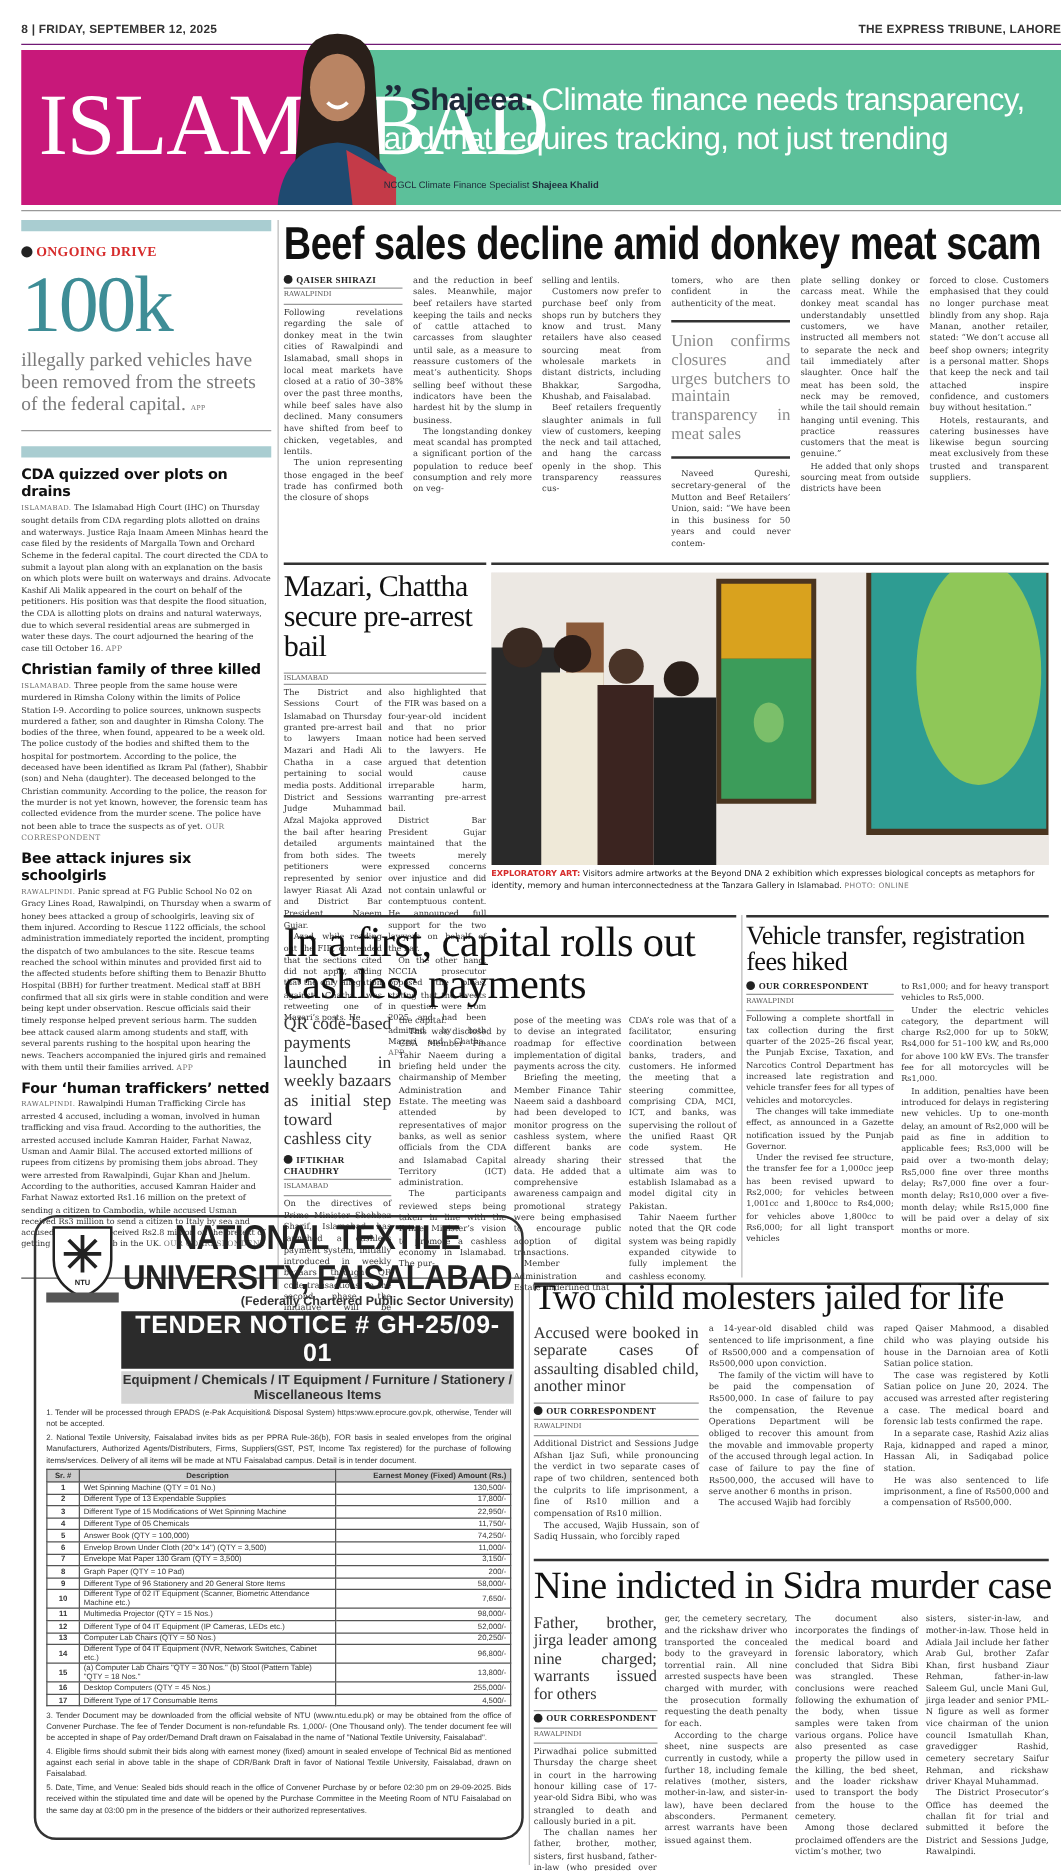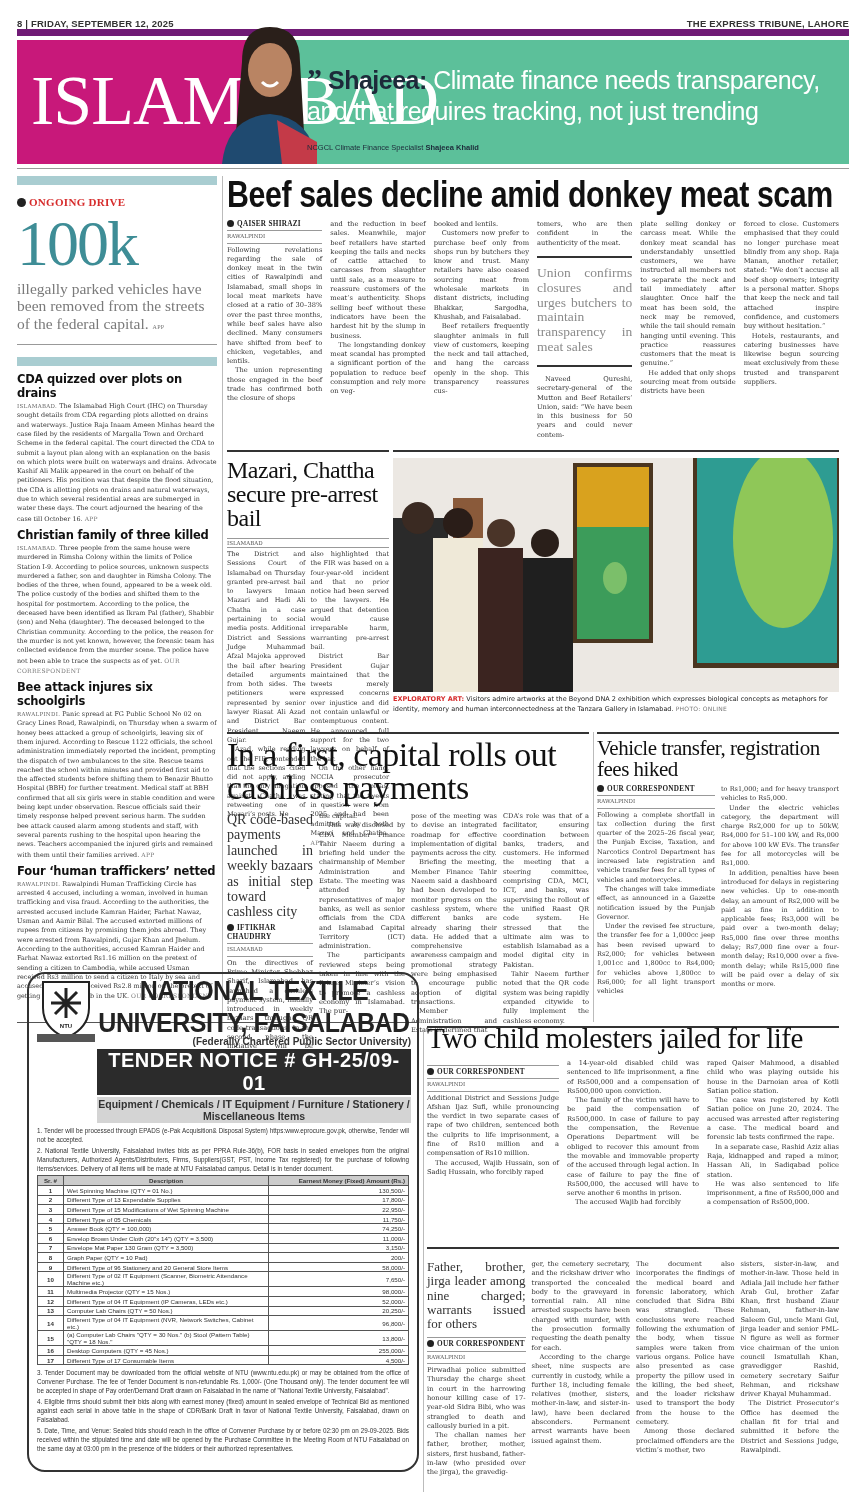--- a/index.html
+++ b/index.html
@@ -1,18 +1,18 @@
 <!DOCTYPE html>
 <html><head>
 <meta charset="utf-8">
 <style>
 *{box-sizing:border-box;margin:0;padding:0}
 body{width:849px;height:1497px;background:#fff;font-family:"DejaVu Serif",serif;color:#222;position:relative;overflow:hidden}
 .abs{position:absolute}
-.topbar{left:17px;top:18px;width:832px;height:18px;border-bottom:7px solid #701a75;font-family:"Liberation Sans",sans-serif;font-size:9.5px;font-weight:bold;color:#333;display:flex;justify-content:space-between;letter-spacing:0.2px}
+.topbar{left:17px;top:18px;width:832px;height:18px;border-bottom:1px solid #701a75;font-family:"Liberation Sans",sans-serif;font-size:9.5px;font-weight:bold;color:#333;display:flex;justify-content:space-between;letter-spacing:0.2px}
 .banner{left:17px;top:40px;width:832px;height:124px;background:#c8187a}
 .banner .green{position:absolute;left:260px;top:0;right:0;bottom:0;background:#5cc09a}
 .banner .title{position:absolute;left:14px;top:26px;font-family:"Liberation Serif",serif;font-size:70px;color:#fff;letter-spacing:-1px;line-height:1}
 .person{position:absolute;left:205px;top:-18px;width:95px;height:142px}
 .quote{position:absolute;left:290px;top:22px;width:520px;font-family:"Liberation Sans",sans-serif;color:#fff;font-size:25px;line-height:1.15;letter-spacing:-0.5px}
 .quote b{color:#1d2a3a;font-weight:bold}
 .quote .mark{color:#1d2a3a;font-family:"Liberation Serif",serif;font-weight:bold;font-size:30px}
 .quote-attr{position:absolute;left:290px;top:103px;font-family:"Liberation Sans",sans-serif;font-size:7.5px;color:#1d2a3a}
 .hr{height:1px;background:#999}
 .teal-bar{height:9px;background:#a9cdd1}
@@ -119,21 +119,21 @@
       <div class="byline"><span class="logo-t" style="width:7px;height:7px"></span><span>QAISER SHIRAZI</span></div>
       <div class="byline-place">RAWALPINDI</div>
       <p class="first">Following revelations regarding the sale of donkey meat in the twin cities of Rawalpindi and Islamabad, small shops in local meat markets have closed at a ratio of 30–38% over the past three months, while beef sales have also declined. Many consumers have shifted from beef to chicken, vegetables, and lentils.</p>
         <p>The union representing those engaged in the beef trade has confirmed both the closure of shops</p>
     </div>
     <div class="col">
         <p class="first">and the reduction in beef sales. Meanwhile, major beef retailers have started keeping the tails and necks of cattle attached to carcasses from slaughter until sale, as a measure to reassure customers of the meat’s authenticity. Shops selling beef without these indicators have been the hardest hit by the slump in business.</p>
         <p>The longstanding donkey meat scandal has prompted a significant portion of the population to reduce beef consumption and rely more on veg-</p>
       </div>
     <div class="col">
-        <p class="first">booked and lentils.</p>
+        <p class="first">selling and lentils.</p>
         <p>Customers now prefer to purchase beef only from shops run by butchers they know and trust. Many retailers have also ceased sourcing meat from wholesale markets in distant districts, including Bhakkar, Sargodha, Khushab, and Faisalabad.</p>
         <p>Beef retailers frequently slaughter animals in full view of customers, keeping the neck and tail attached, and hang the carcass openly in the shop. This transparency reassures cus-</p>
       </div>
     <div class="col">
       <p class="first">tomers, who are then confident in the authenticity of the meat.</p>
       <div class="pull" style="margin:8px 0">Union confirms closures and urges butchers to maintain transparency in meat sales</div>
       <p>Naveed Qureshi, secretary-general of the Mutton and Beef Retailers’ Union, said: “We have been in this business for 50 years and could never contem-</p>
     </div>
     <div class="col">
         <p class="first">plate selling donkey or carcass meat. While the donkey meat scandal has understandably unsettled customers, we have instructed all members not to separate the neck and tail immediately after slaughter. Once half the meat has been sold, the neck may be removed, while the tail should remain hanging until evening. This practice reassures customers that the meat is genuine.”</p>
@@ -357,20 +357,21 @@
 
 </div>
 
 <div class="abs vrule" style="left:423px;top:1032px;height:460px"></div>
 
 <div class="abs thickrule" style="left:427px;top:1026px;width:412px"></div>
 <div class="abs" style="left:427px;top:1024px;width:412px">
   <div class="serif-hl" style="font-size:29px;line-height:29px;white-space:nowrap">Two child molesters jailed for life</div>
   <div class="cols" style="margin-top:6px;gap:8px">
     <div class="col">
+      <div class="subdeck" style="font-size:13px">Accused were booked in separate cases of assaulting disabled child, another minor</div>
       <div class="byline" style="margin-top:6px;border-top:1px solid #999;padding-top:2px"><span class="logo-t" style="width:7px;height:7px"></span><span>OUR CORRESPONDENT</span></div>
       <div class="byline-place">RAWALPINDI</div>
       <p class="first">Additional District and Sessions Judge Afshan Ijaz Sufi, while pronouncing the verdict in two separate cases of rape of two children, sentenced both the culprits to life imprisonment, a fine of Rs10 million and a compensation of Rs10 million.</p>
         <p>The accused, Wajib Hussain, son of Sadiq Hussain, who forcibly raped</p>
     </div>
     <div class="col">
         <p class="first">a 14-year-old disabled child was sentenced to life imprisonment, a fine of Rs500,000 and a compensation of Rs500,000 upon conviction.</p>
         <p>The family of the victim will have to be paid the compensation of Rs500,000. In case of failure to pay the compensation, the Revenue Operations Department will be obliged to recover this amount from the movable and immovable property of the accused through legal action. In case of failure to pay the fine of Rs500,000, the accused will have to serve another 6 months in prison.</p>
         <p>The accused Wajib had forcibly</p>
       </div>
@@ -378,20 +379,21 @@
         <p class="first">raped Qaiser Mahmood, a disabled child who was playing outside his house in the Darnoian area of Kotli Satian police station.</p>
         <p>The case was registered by Kotli Satian police on June 20, 2024. The accused was arrested after registering a case. The medical board and forensic lab tests confirmed the rape.</p>
         <p>In a separate case, Rashid Aziz alias Raja, kidnapped and raped a minor, Hassan Ali, in Sadiqabad police station.</p>
         <p>He was also sentenced to life imprisonment, a fine of Rs500,000 and a compensation of Rs500,000.</p>
       </div>
   </div>
 </div>
 
 <div class="abs thickrule" style="left:427px;top:1247px;width:412px"></div>
 <div class="abs" style="left:427px;top:1252px;width:412px">
+  <div class="serif-hl" style="font-size:31px;line-height:31px;white-space:nowrap">Nine indicted in Sidra murder case</div>
   <div class="cols" style="margin-top:8px;gap:6px">
     <div class="col">
       <div class="subdeck" style="font-size:13px">Father, brother, jirga leader among nine charged; warrants issued for others</div>
       <div class="byline" style="margin-top:6px;border-top:1px solid #999;padding-top:2px"><span class="logo-t" style="width:7px;height:7px"></span><span>OUR CORRESPONDENT</span></div>
       <div class="byline-place">RAWALPINDI</div>
       <p class="first">Pirwadhai police submitted Thursday the charge sheet in court in the harrowing honour killing case of 17-year-old Sidra Bibi, who was strangled to death and callously buried in a pit.</p>
         <p>The challan names her father, brother, mother, sisters, first husband, father-in-law (who presided over the jirga), the gravedig-</p>
     </div>
     <div class="col">
         <p class="first">ger, the cemetery secretary, and the rickshaw driver who transported the concealed body to the graveyard in torrential rain. All nine arrested suspects have been charged with murder, with the prosecution formally requesting the death penalty for each.</p>

